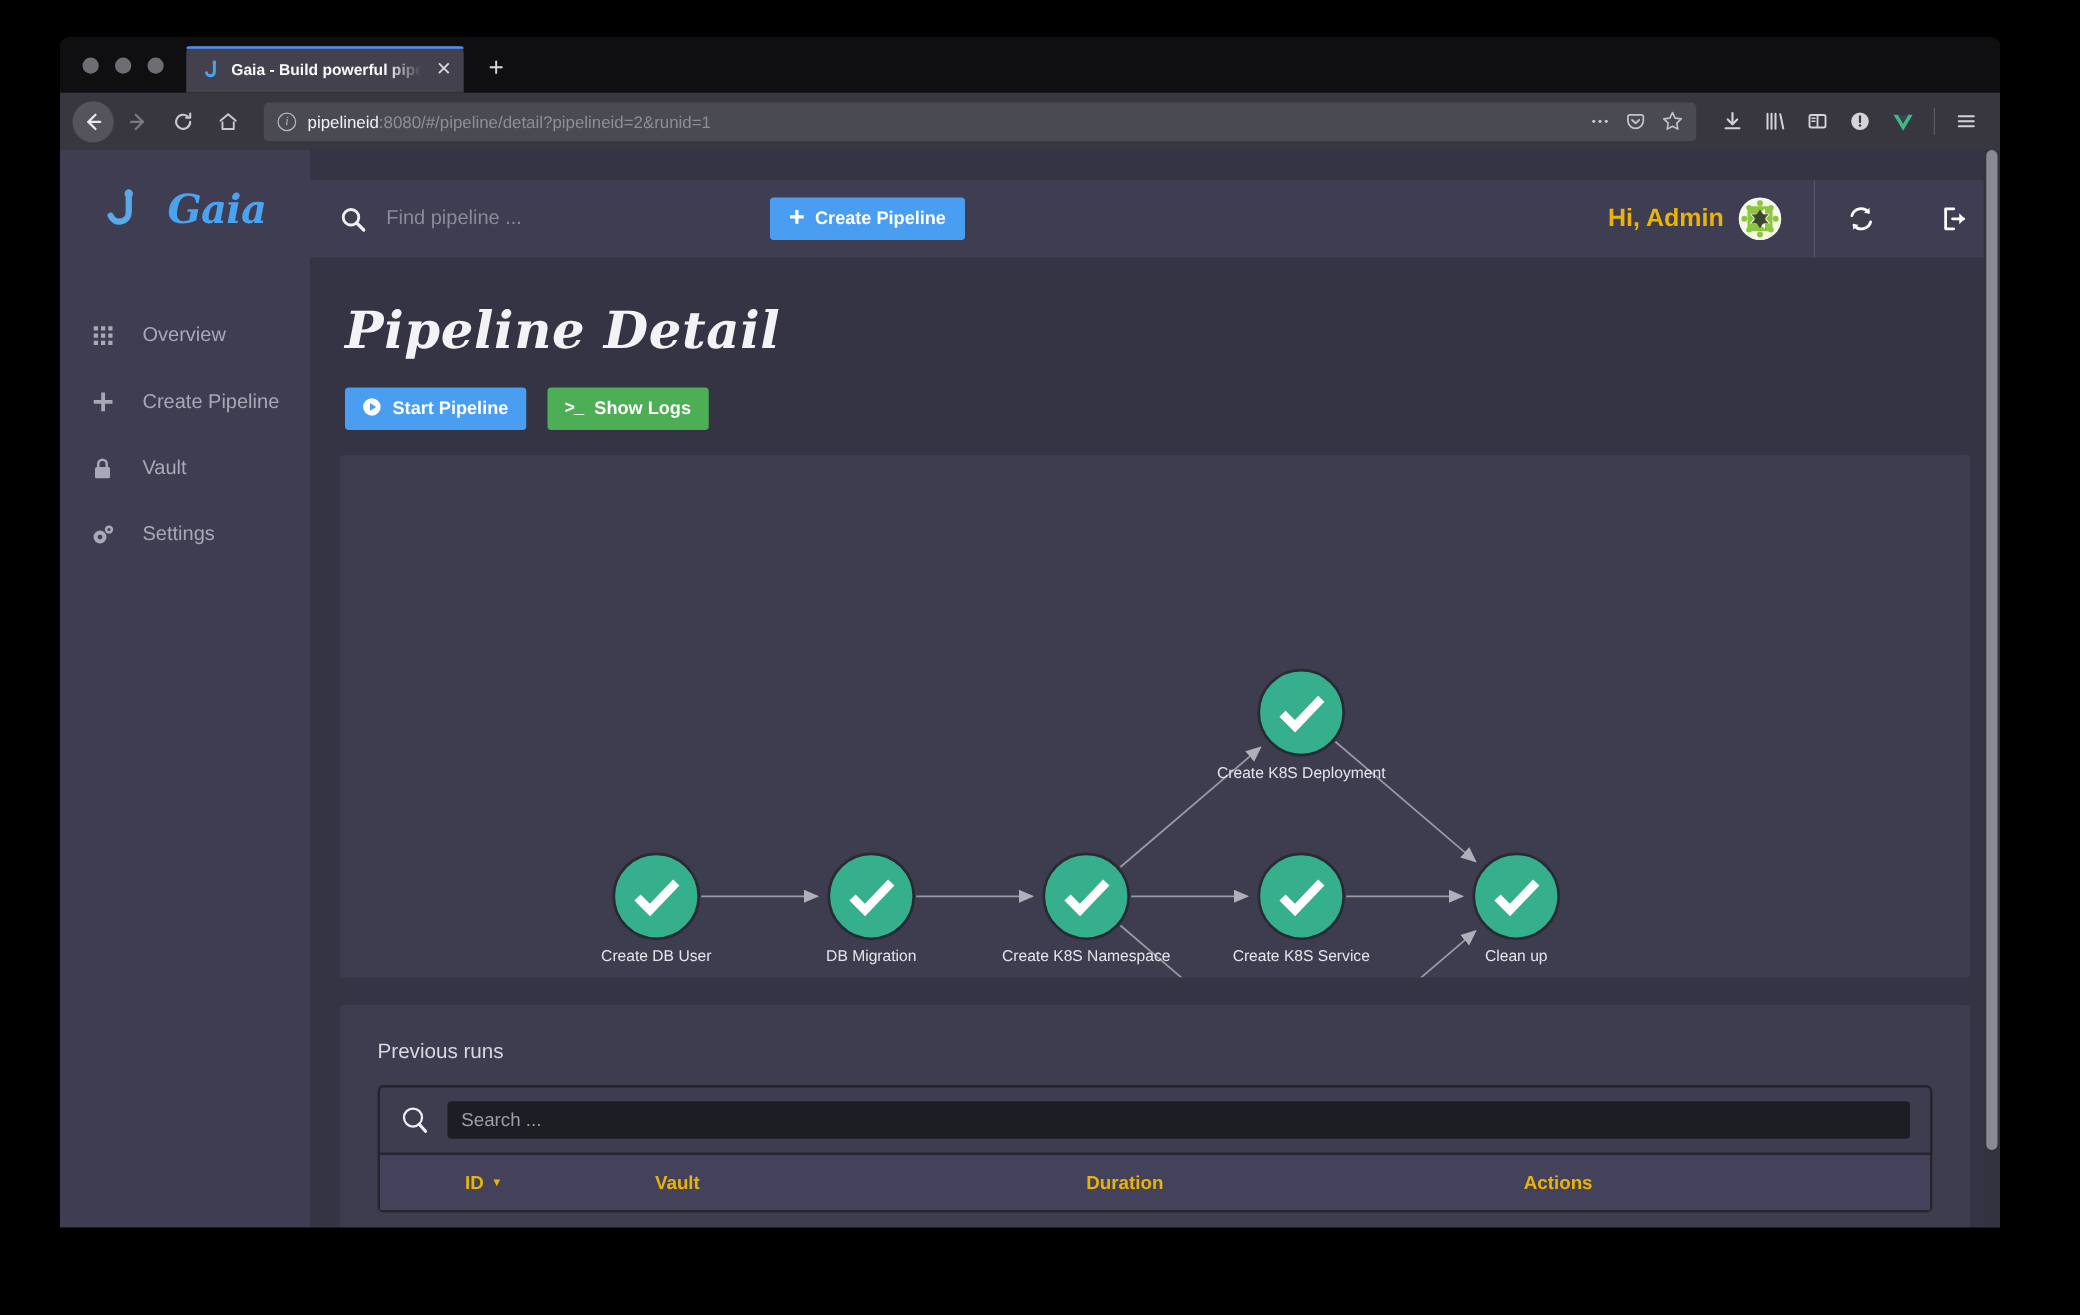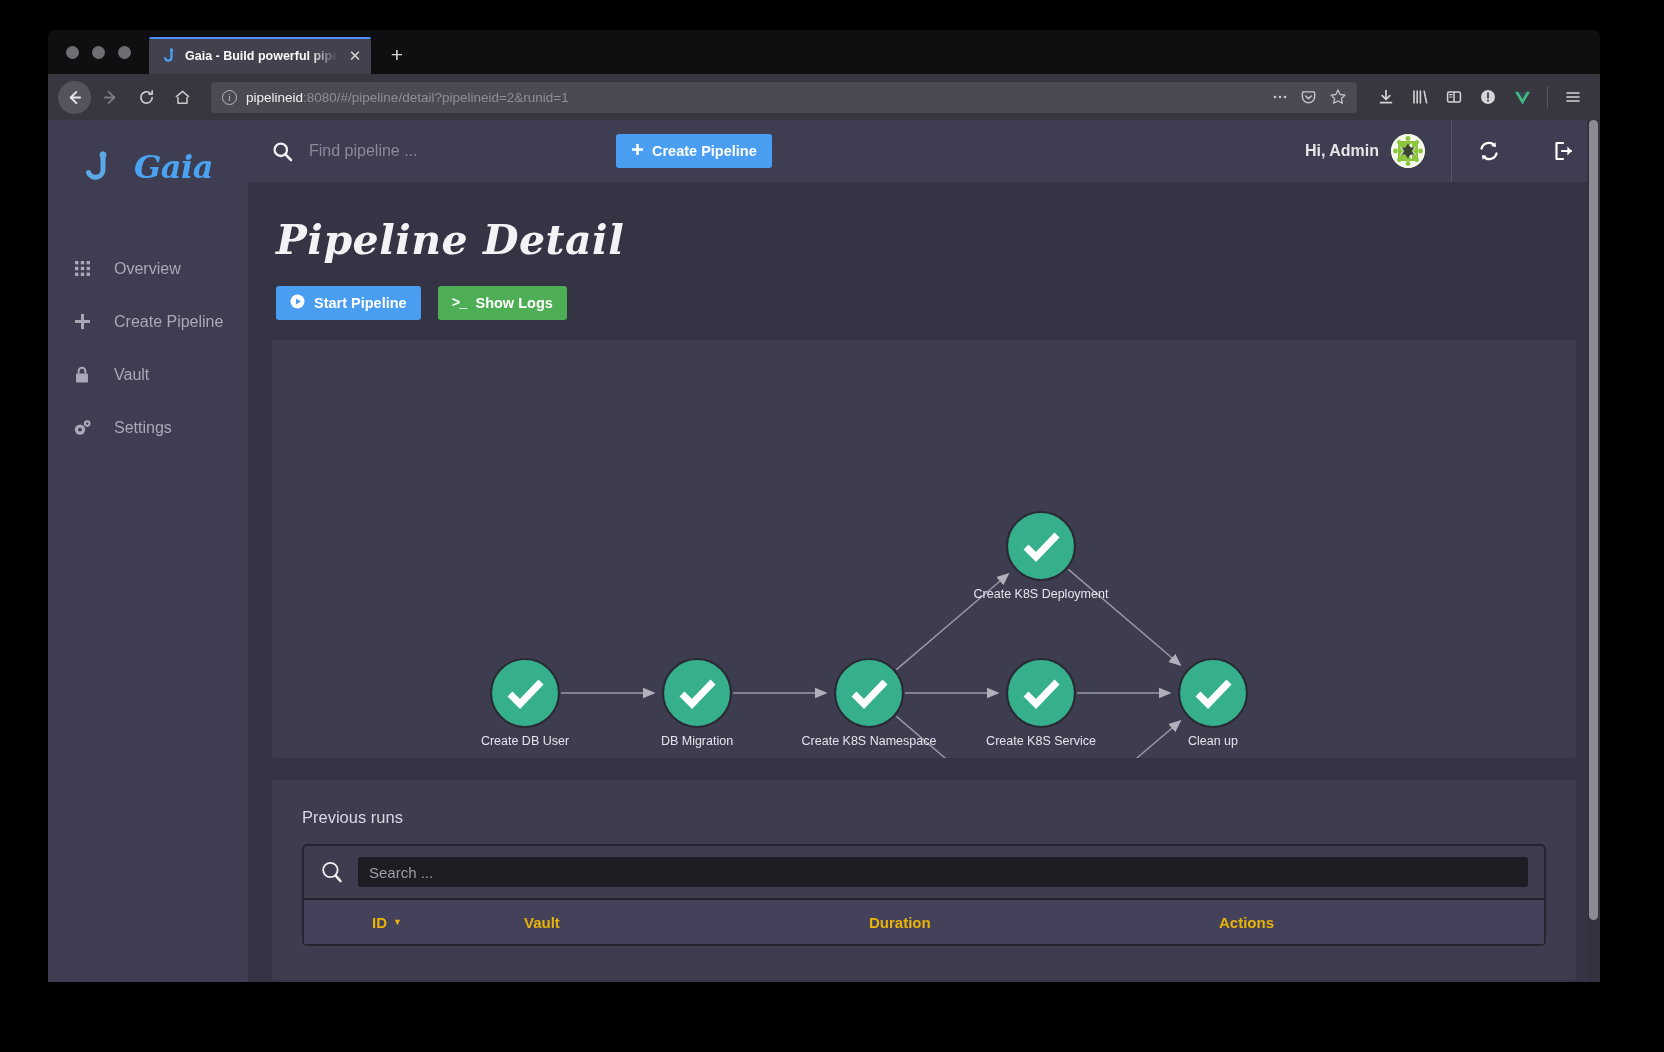--- a/index.html
+++ b/index.html
@@ -188,20 +188,21 @@
     flex: 1;
     position: relative;
     background: #343444;
     overflow: hidden;
   }
   .topbar {
     height: 62px;
     background: #3f3d52;
     display: flex; align-items: center;
     padding-left: 24px;
+    margin-top: 24px;
   }
   .search-wrap { display: flex; align-items: center; gap: 16px; width: 300px; }
   .search-ic { color: #f0f0f3; display: flex; }
   .search-input {
     background: transparent; border: none; outline: none;
     color: #cfcfd6; font-size: 16px;
     font-family: "Liberation Sans", sans-serif;
     width: 100%;
   }
   .search-input::placeholder { color: #8b8a98; }
@@ -211,21 +212,21 @@
     border: none;
     height: 34px;
     border-radius: 3px;
     padding: 0 15px;
     font-size: 14.5px; font-weight: bold;
     display: flex; align-items: center; gap: 8px;
     font-family: "Liberation Sans", sans-serif;
     margin-left: 44px;
   }
   .topbar-right { margin-left: auto; display: flex; align-items: center; height: 62px; }
-  .greet { color: #e5e5e5; font-size: 16px; font-weight: bold; margin-right: 12px; }
+  .greet { color: #eab308; font-size: 20px; font-weight: bold; margin-right: 12px; }
   .avatar {
     width: 34px; height: 34px; border-radius: 50%;
     background: #e8f3d3;
     display: flex; align-items: center; justify-content: center;
     margin-right: 26px;
     overflow: hidden;
   }
   .tb-div { width: 1px; height: 62px; background: #55536a; }
   .iconbtn {
     width: 74px; height: 62px;

